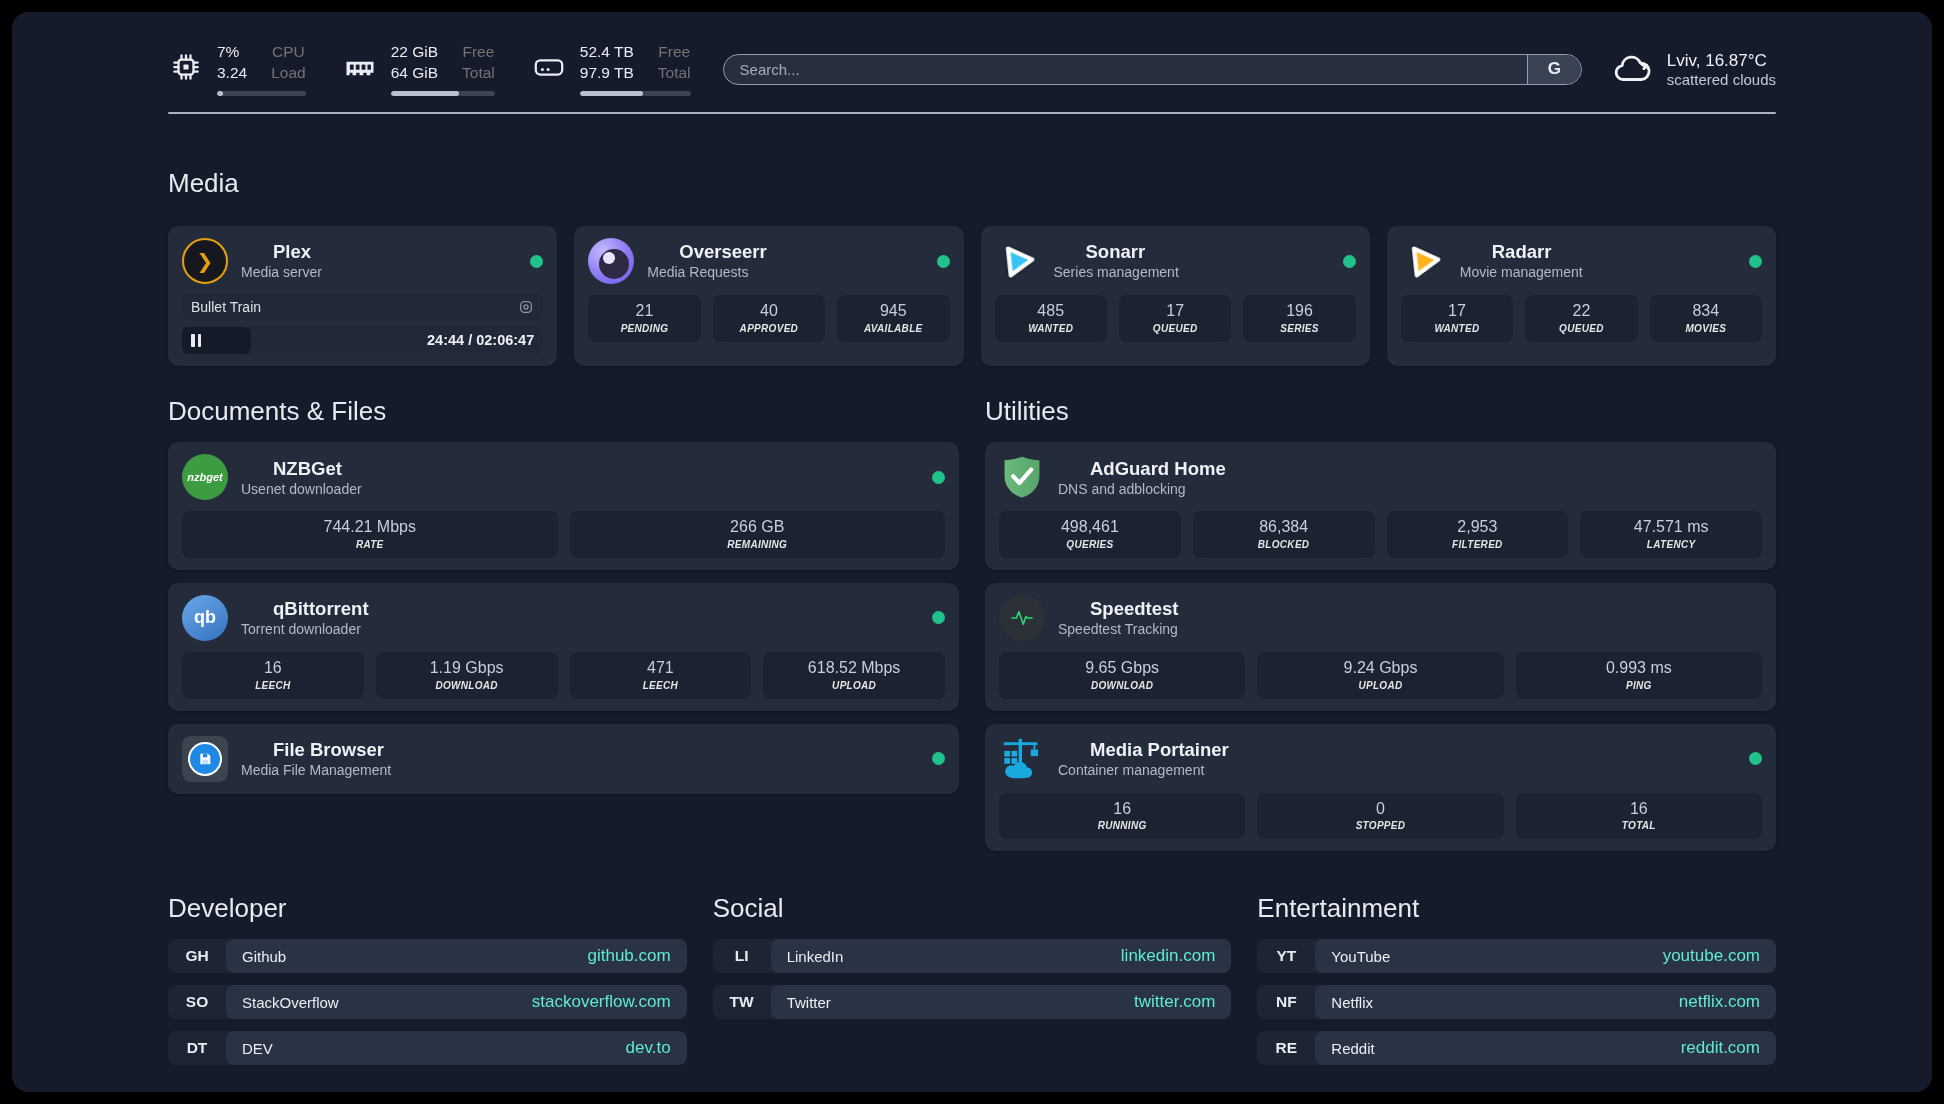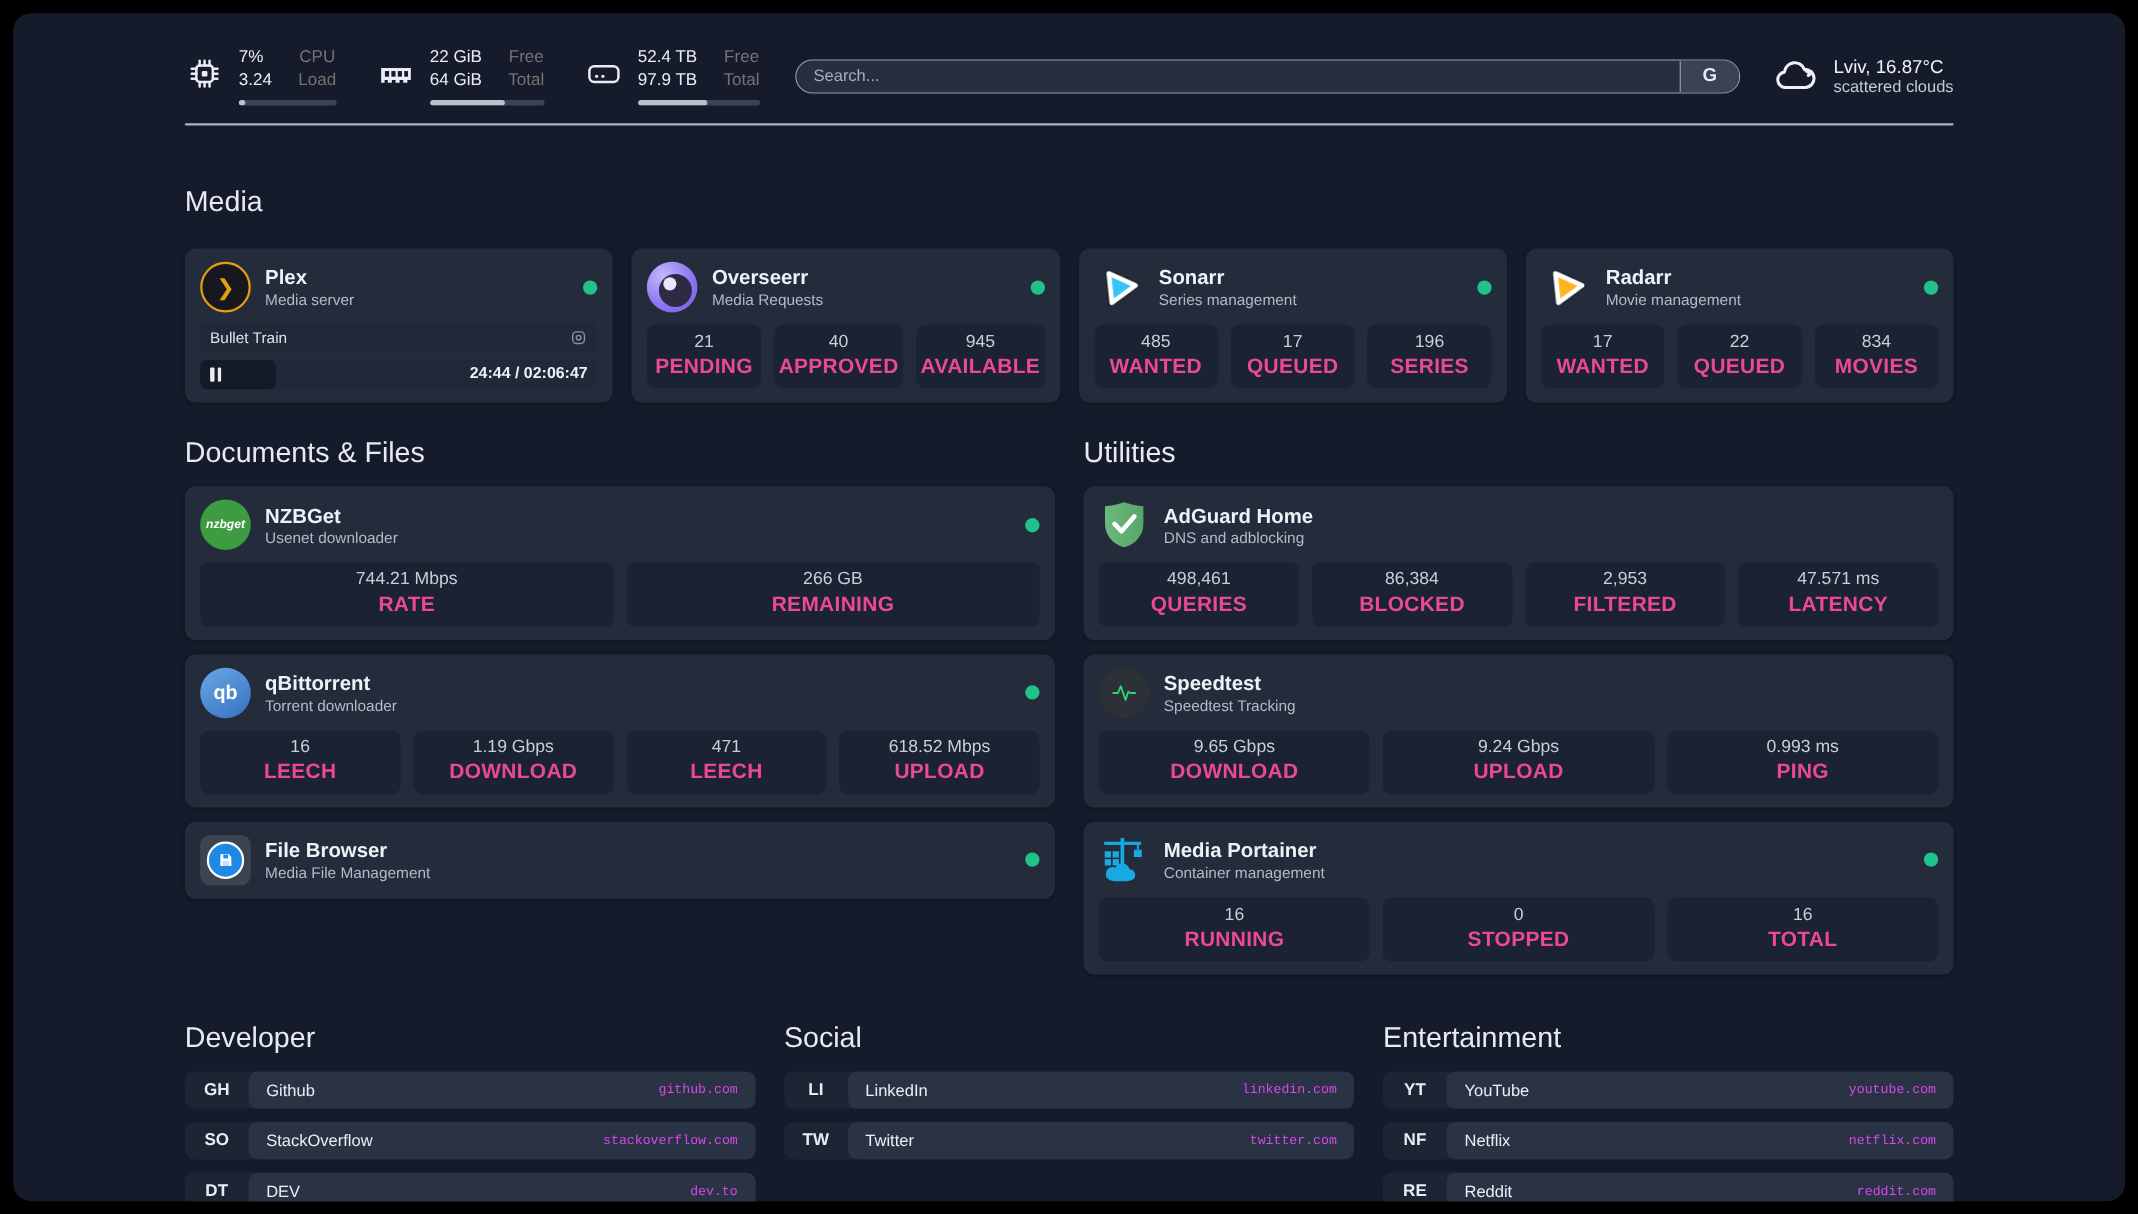--- a/index.html
+++ b/index.html
@@ -35,28 +35,28 @@
   
   .section-title { font-size:26px; font-weight:500; color:#e6eaf1; line-height:1.2; }
   .media-sec { margin-top:54px; }
   .media-sec .section-title { margin-bottom:27px; }
   .cards4 { display:grid; grid-template-columns:repeat(4,1fr); gap:17px; }
 
   .card { background:#242c3c; border-radius:10px; padding:12px 14px; box-shadow:0 1px 3px rgba(0,0,0,.3); }
   .card-head { display:flex; align-items:center; gap:13px; }
   .app-icon { width:46px; height:46px; flex:none; position:relative; }
   .card-titles { display:flex; flex-direction:column; }
-  .card-title { font-size:18.5px; font-weight:600; color:#eef1f6; line-height:1.3; }
+  .card-title { font-size:18.5px; font-weight:600; color:#eef1f6; line-height:1.3;margin-left:32px; }
   .card-sub { font-size:14px; color:#b2bac6; line-height:1.25; }
   .dot { width:13px; height:13px; border-radius:50%; background:#21c289; margin-left:auto; flex:none; }
 
   .stats { display:flex; gap:12px; margin-top:11px; }
   .stat { flex:1; background:#1b2231; border-radius:8px; text-align:center; padding:5px 4px 7px; }
   .stat .v { font-size:16px; color:#c8cfda; line-height:1.35; }
-  .stat .l { font-size:19px; font-weight:700; color:#ec4899; letter-spacing:.3px; line-height:1.3; }
+  .stat .l { font-size:10px; font-weight:700; color:#e5e5e5; letter-spacing:.3px; line-height:1.3;font-style:italic; }
 
   
   .media-row { background:#212938; border-radius:6px; height:27px; display:flex; align-items:center; justify-content:space-between; padding:0 9px; margin-top:9px; }
   .media-row .t { font-size:14px; color:#dde2ea; }
   .progress-row { position:relative; background:#212938; border-radius:6px; height:27px; margin-top:7px; overflow:hidden; }
   .progress-fill { position:absolute; left:0; top:0; bottom:0; background:#141a27; border-radius:6px; }
   .pause { position:absolute; left:9px; top:7px; display:flex; gap:3px; }
   .pause span { width:3.5px; height:13px; background:#e9edf3; border-radius:1px; }
   .time { position:absolute; right:9px; top:0; line-height:27px; font-size:14.5px; color:#eef1f6; font-weight:700; }
 
@@ -66,21 +66,21 @@
   .col .card + .card { margin-top:13px; }
 
   
   .bookmarks { display:grid; grid-template-columns:1fr 1fr 1fr; gap:26px; margin-top:42px; }
   .bm .section-title { margin-bottom:15px; }
   .link-row { display:flex; background:#1d2433; border-radius:8px; height:34px; overflow:hidden; cursor:pointer; }
   .link-row + .link-row { margin-top:12px; }
   .link-abbr { width:58px; flex:none; display:flex; align-items:center; justify-content:center; font-size:15.5px; font-weight:600; color:#e8ecf2; }
   .link-body { flex:1; background:#2a3343; border-radius:8px; display:flex; align-items:center; justify-content:space-between; padding:0 16px; }
   .link-name { font-size:15px; color:#ebeef4; }
-  .link-url { font-size:12px; color:#d946ef;font-family:Liberation Mono, monospace; }
+  .link-url { font-size:17px; color:#5eead4; }
 
   
   .icon-circle { width:46px; height:46px; border-radius:50%; display:flex; align-items:center; justify-content:center; }
   .plex-ic { background:#17181f; border:2.5px solid #e5a00d; color:#e5a00d; font-size:20px; font-weight:700; }
   .ov-ic { background:radial-gradient(circle at 32% 28%, #c3b8fd, #8b7af2 55%, #6d5ae8); position:relative; overflow:hidden; }
   .ov-iris { position:absolute; width:30px; height:30px; border-radius:50%; background:#2e2a44; left:11px; top:11px; }
   .ov-pupil { position:absolute; width:12px; height:12px; border-radius:50%; background:#e9e4ff; left:15px; top:14px; }
   .nzb-ic { background:#3d9c41; color:#fff; font-size:11px; font-style:italic; font-weight:700; }
   .qb-ic { background:linear-gradient(145deg,#6aa7e8,#3672be); color:#fff; font-size:18px; font-weight:600; }
   .st-ic { background:#2c3138; }

